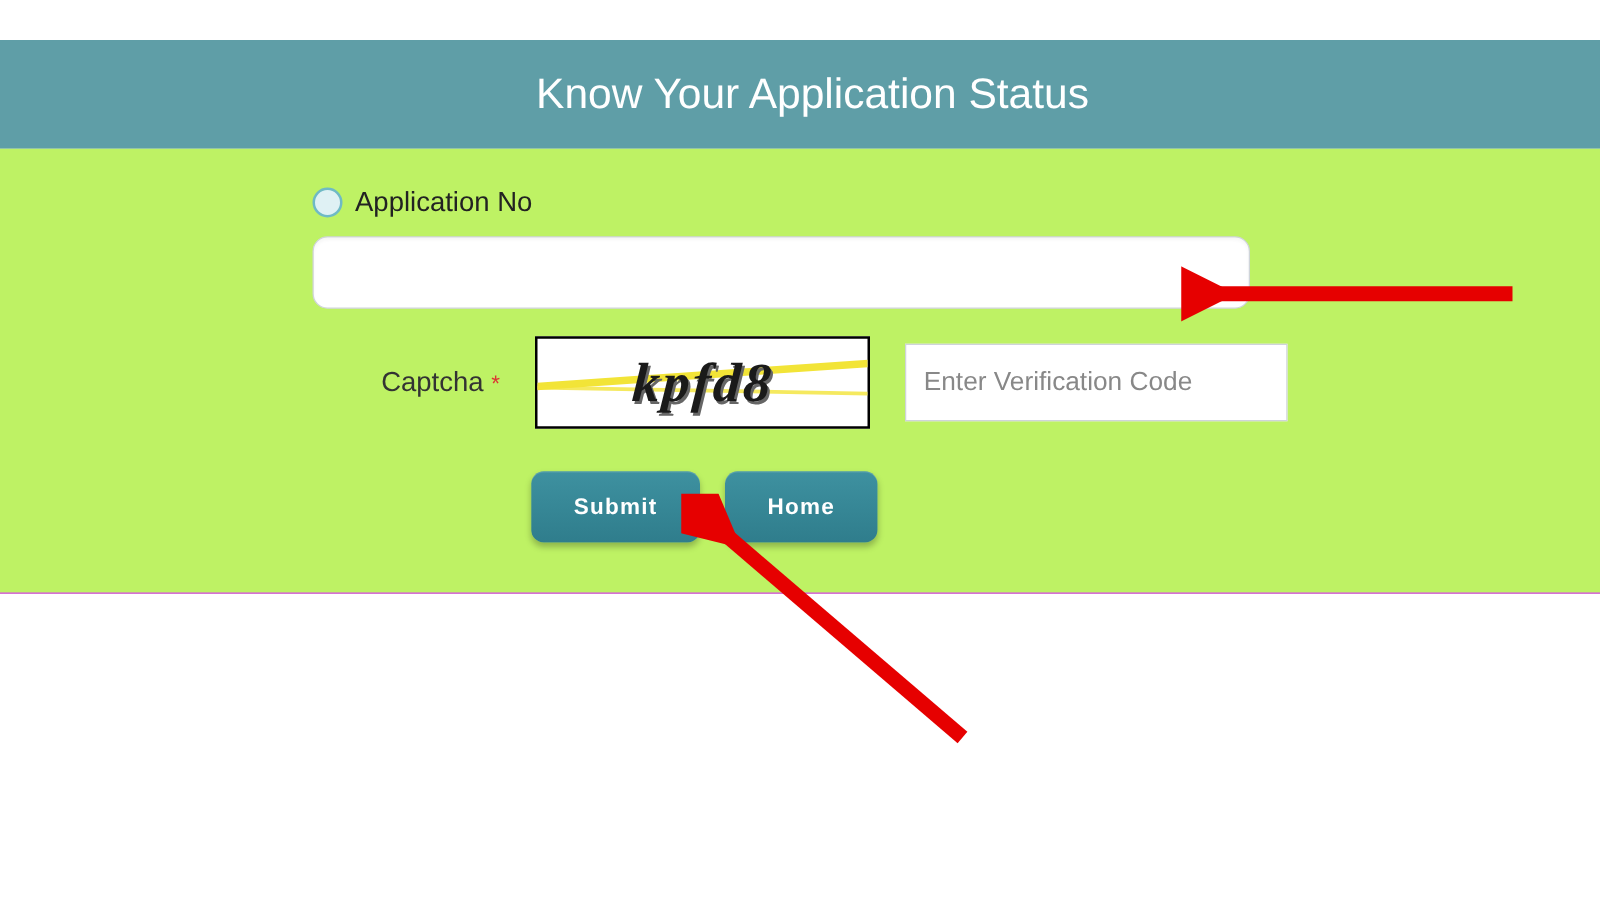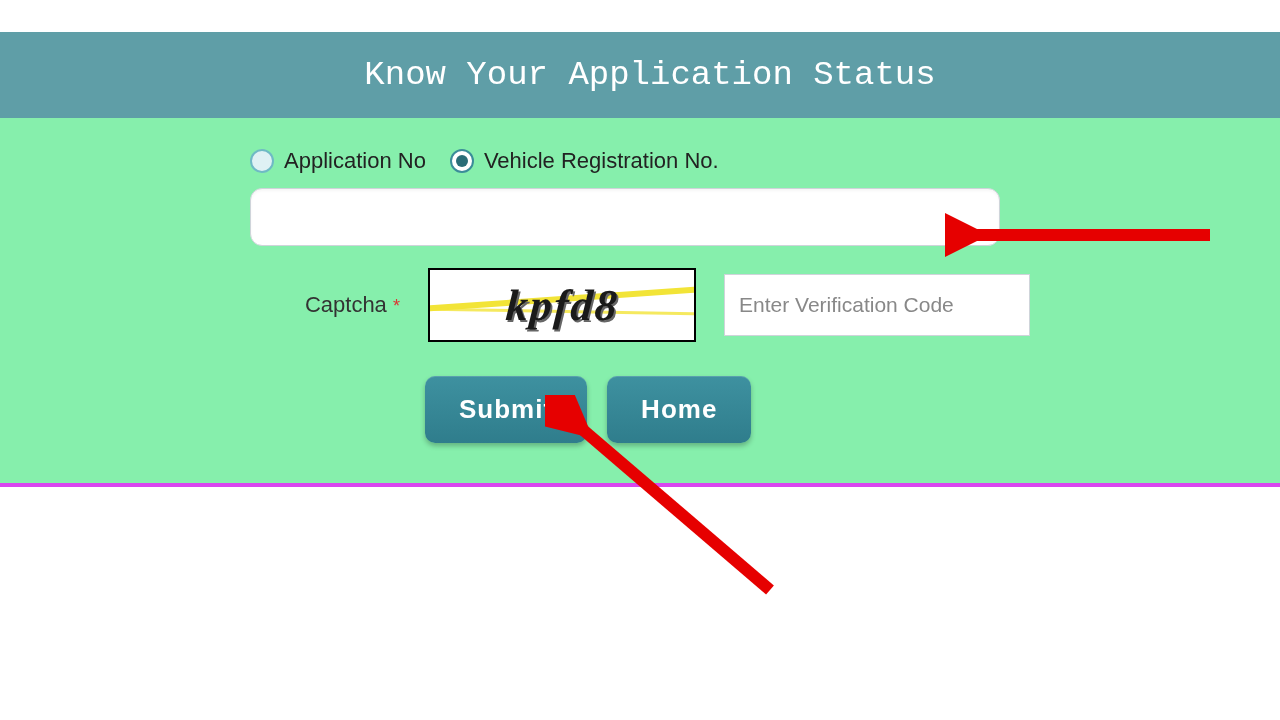--- a/index.html
+++ b/index.html
@@ -14,29 +14,29 @@
     .header-band {
       background: #5f9ea7;
       width: 100%;
       padding: 24px 0;
       text-align: center;
       margin-top: 32px;
     }
     .header-title {
       color: #ffffff;
       font-size: 34px;
-      font-family: Liberation Mono, monospace;
+      font-family: Liberation Sans, sans-serif;
       font-weight: 400;
       margin-left: 20px;
     }
     .form-band {
-      background: #86efac;
+      background: #bef264;
       width: 100%;
       padding: 30px 12px 40px 0;
-      border-bottom: 4px solid #d946ef;
+      border-bottom: 1px solid #d946ef;
     }
     .form-inner {
       width: 780px;
       margin: 0 0 0 250px;
     }
     .radio-row {
       display: flex;
       align-items: center;
       gap: 24px;
       margin-bottom: 14px;
@@ -147,21 +147,21 @@
       display: flex;
       gap: 20px;
       margin-top: 34px;
       margin-left: 175px;
     }
     .action-btn {
       background: linear-gradient(#3e91a0, #2f7d8c);
       border: none;
       border-radius: 10px;
       color: #ffffff;
-      font-size: 26px;
+      font-size: 18px;
       font-weight: 600;
       letter-spacing: 1px;
       padding: 18px 34px;
       cursor: pointer;
       box-shadow: 0 3px 5px rgba(0,0,0,0.25), inset 0 1px 0 rgba(255,255,255,0.15);
     }
     .arrow1 {
       position: absolute;
       top: 195px;
       left: 945px;
@@ -181,26 +181,20 @@
   <div class="header-title">Know Your Application Status</div>
 </div>
 
 <div class="form-band">
   <div class="form-inner">
 
     <div class="radio-row">
       <div class="radio-opt">
         <span class="radio-circle"></span>
         <span>Application No</span>
-      </div>
-      <div class="radio-opt">
-        <span class="radio-circle selected">
-          <span class="radio-dot"></span>
-        </span>
-        <span>Vehicle Registration No.</span>
       </div>
     </div>
 
     <input type="text" class="big-input" value="" style="">
 
     <div class="captcha-row">
       <div class="captcha-label">
         <span>Captcha</span>
         <span class="req">*</span>
       </div>

